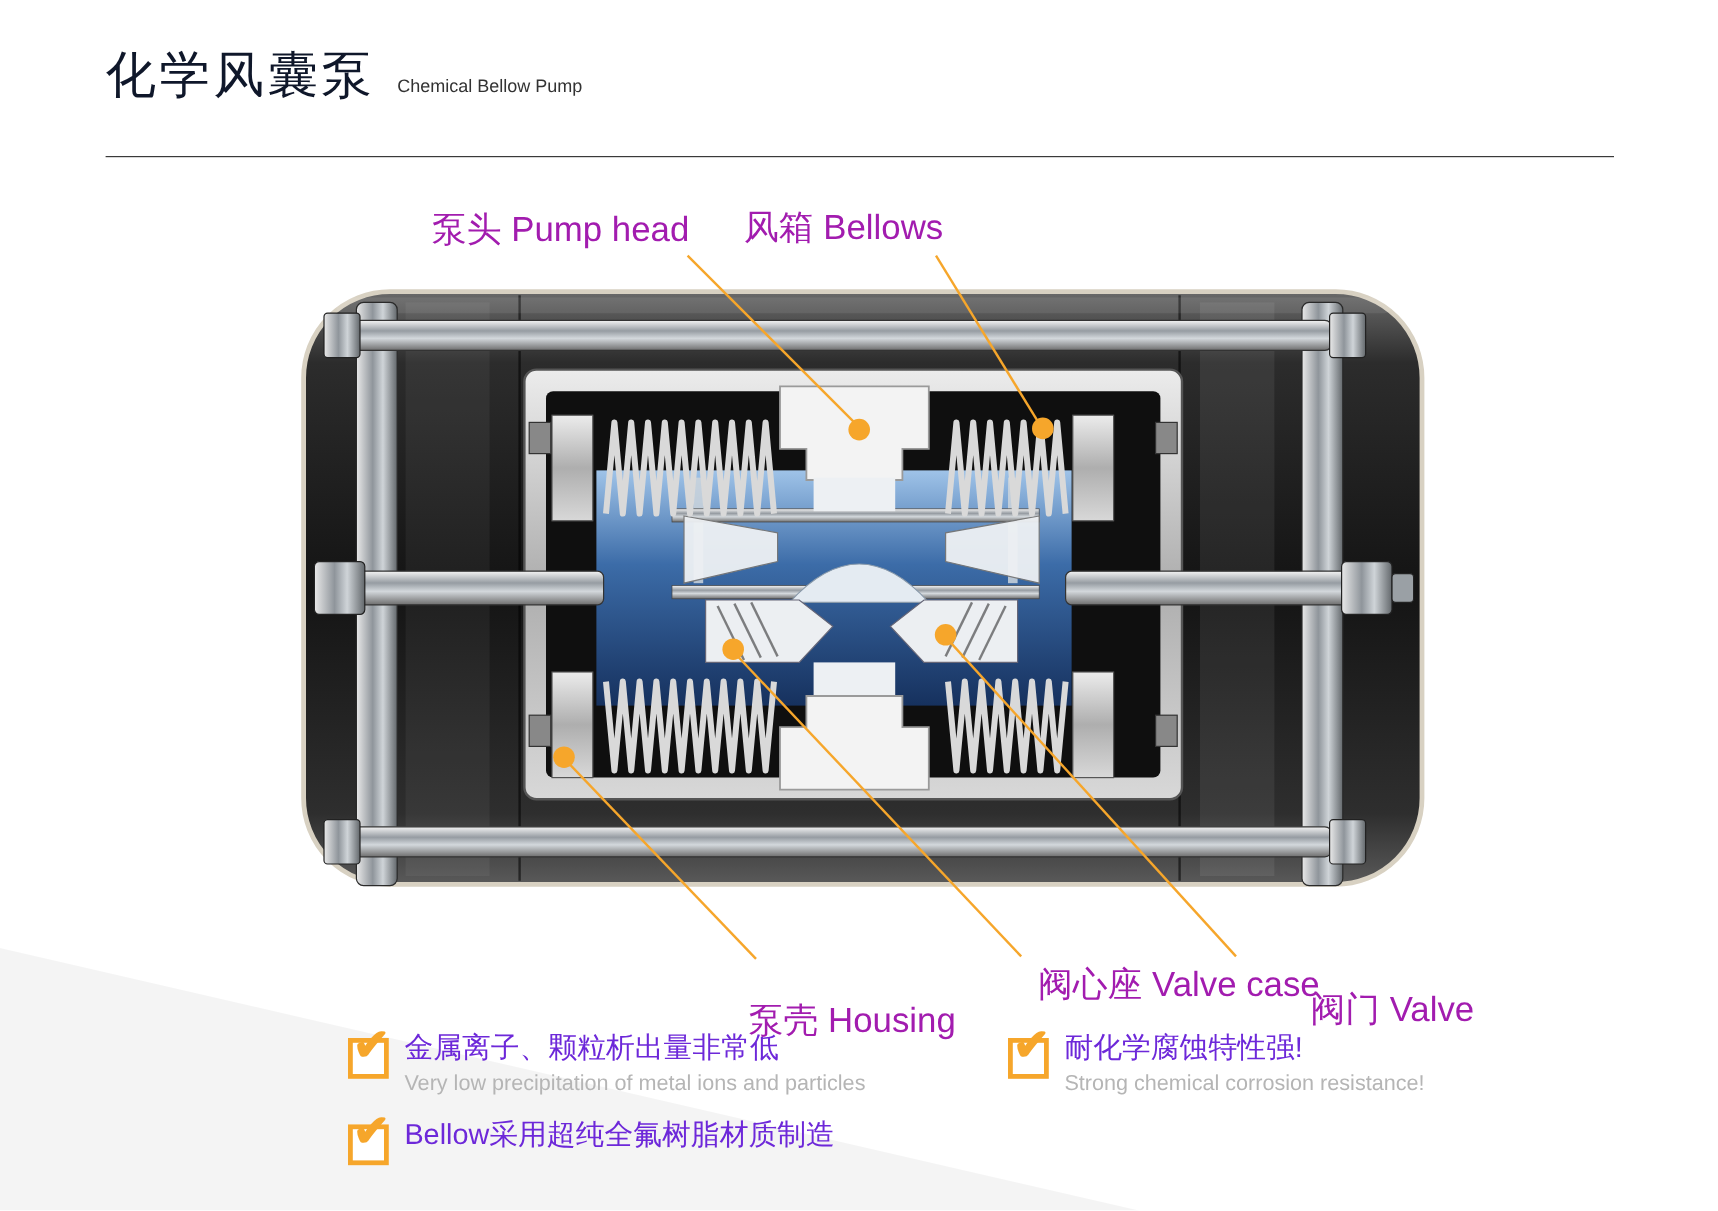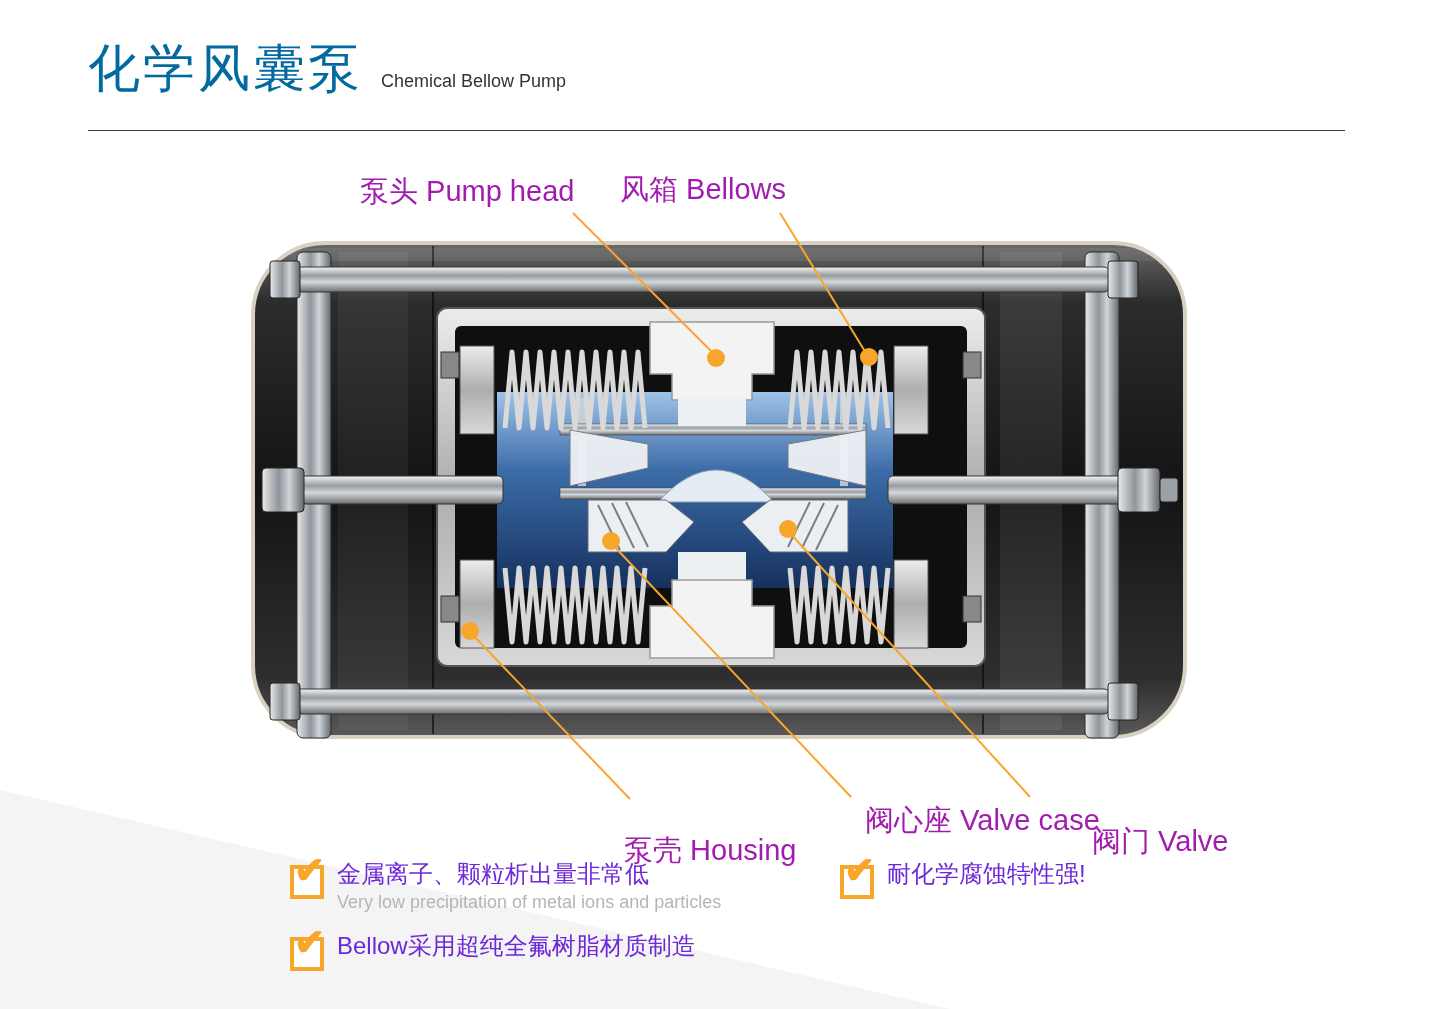--- a/index.html
+++ b/index.html
@@ -2,22 +2,22 @@
 <html><head>
 <meta charset="utf-8">
 <style>
   html,body { margin:0; padding:0; background:#fff; }
   .page {
     position:relative; width:1432px; height:1009px; overflow:hidden;
     background:#ffffff; font-family:"Liberation Sans", sans-serif;
   }
   
   .header { position:absolute; left:88px; top:40px; display:flex; align-items:flex-end; }
-  .title-zh { margin:0; font-size:52px; font-weight:500; color:#0369a1; letter-spacing:3px; line-height:1.1; }
-  .title-en { font-size:18px; color:#333; margin-left:18px; padding-bottom:5px; }
+  .title-zh { margin:0; font-size:42px; font-weight:500; color:#0f172a; letter-spacing:3px; line-height:1.1; }
+  .title-en { font-size:15px; color:#333; margin-left:18px; padding-bottom:5px; }
   .header-rule { position:absolute; left:88px; top:130px; width:1257px; height:1px; background:#3a3a3a; }
 
   
   .diagram-svg { position:absolute; left:0; top:0; }
 
   
   .lbl { position:absolute; font-size:29px; color:#a21caf; white-space:nowrap; }
   .lbl-pump-head { left:360px; top:172px; }
   .lbl-bellows   { left:620px; top:170px; }
   .lbl-housing   { left:624px; top:831px; }
@@ -183,20 +183,21 @@
     </div>
   </div>
 
   <div class="feat feat-2">
     <div class="feat-row">
       <div class="checkbox">
           <span class="tick">✔</span>
         </div>
       <div class="feat-texts">
         <div class="feat-main">耐化学腐蚀特性强!</div>
+        <div class="feat-sub">Strong chemical corrosion resistance!</div>
       </div>
     </div>
   </div>
 
   <div class="feat feat-3">
     <div class="feat-row">
       <div class="checkbox">
           <span class="tick">✔</span>
         </div>
       <div class="feat-texts">

